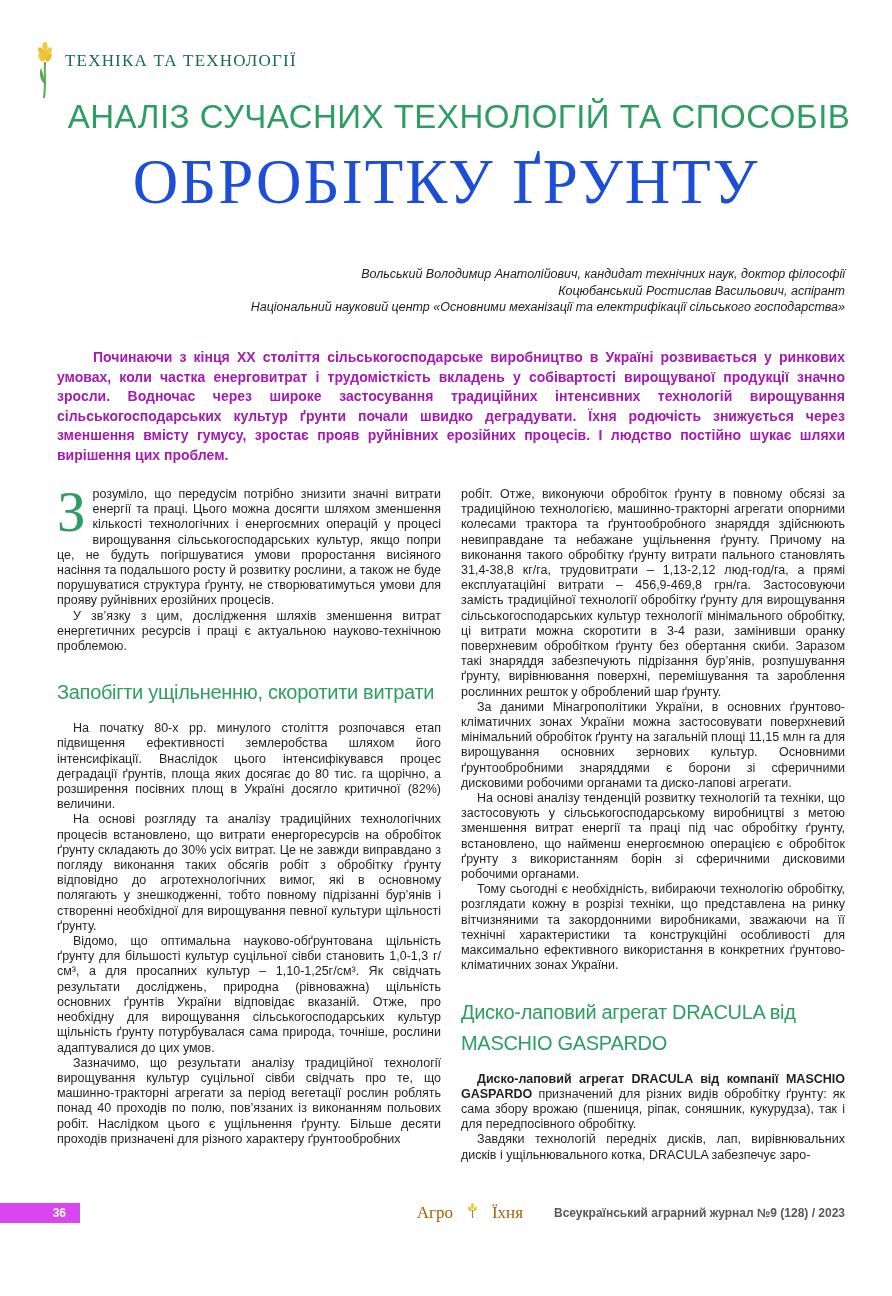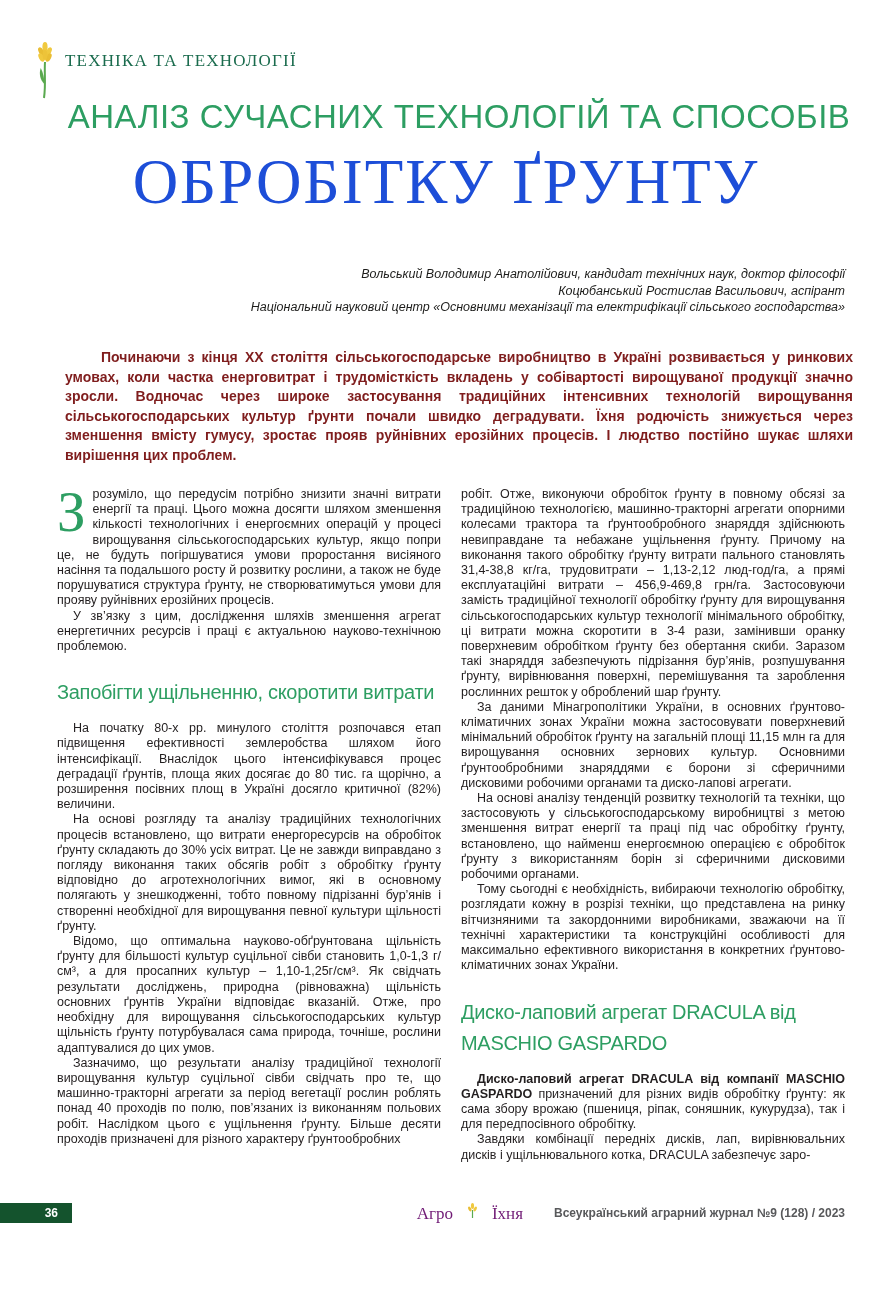--- a/index.html
+++ b/index.html
@@ -25,54 +25,54 @@
     font-family:"Liberation Serif", serif; font-weight:normal;
     color:#1d4ed8; font-size:63px; letter-spacing:2px; margin:0;
   }
   
   .authors {
     position:absolute; top:266px; right:47px; text-align:right;
     font-style:italic; font-size:12.5px; line-height:16.5px; color:#1d1d1b;
   }
   
   .lead {
-    position:absolute; top:348px; left:65px; width:788px;
+    position:absolute; top:348px; left:57px; width:788px;
     font-weight:bold; font-size:14px; line-height:19.5px;
-    text-align:justify; text-indent:36px; color:#7f1d1d; margin:0;
+    text-align:justify; text-indent:36px; color:#a21caf; margin:0;
   }
   
   .columns { position:absolute; top:487px; left:57px; width:788px; display:flex; gap:20px; }
   .col { width:384px; }
   .col p {
     margin:0; font-size:12.5px; line-height:15.2px; text-align:justify;
     text-indent:16px; color:#221e1f;
   }
   .col p.noindent { text-indent:0; }
   .dropcap {
     float:left; font-family:"Liberation Serif", serif; color:#2d9e62;
     font-size:57px; line-height:44px; margin:3px 7px 0 0;
   }
   .subhead {
     font-weight:normal; color:#2d9e62; font-size:20px; line-height:31px;
     letter-spacing:-0.3px; margin:23px 0 13px 0;
   }
   .bold-lead { font-weight:bold; }
   
   .footer-badge {
-    position:absolute; left:0; top:1203px; width:72px; height:20px;
-    background:#14532d; color:#ffffff; font-size:12px; font-weight:bold;
+    position:absolute; left:0; top:1203px; width:80px; height:20px;
+    background:#d946ef; color:#ffffff; font-size:12px; font-weight:bold;
     text-align:right; padding-right:14px; line-height:20px;
   }
   .footer-right {
     position:absolute; top:1202px; right:47px; height:22px;
     display:flex; align-items:center; gap:20px;
   }
   .logo {
-    font-family:"Liberation Serif", serif; color:#701a75; font-size:17px;
-    display:flex; align-items:flex-end; gap:14px;
+    font-family:"Liberation Serif", serif; color:#a16207; font-size:17px;
+    display:flex; align-items:center; gap:14px;
   }
   .journal-info { font-size:12px; color:#58595b; font-weight:bold;margin-left:11px; }
 </style>
 </head>
 <body>
 
 <div class="page">
 
   <div class="section-header">
     <span>
@@ -100,38 +100,38 @@
   </div>
 
   <p class="lead">Починаючи з кінця ХХ століття сільськогосподарське виробництво в Україні розвивається у ринкових умовах, коли частка енерговитрат і трудомісткість вкладень у собівартості вирощуваної продукції значно зросли. Водночас через широке застосування традиційних інтенсивних технологій вирощування сільськогосподарських культур ґрунти почали швидко деградувати. Їхня родючість знижується через зменшення вмісту гумусу, зростає прояв руйнівних ерозійних процесів. І людство постійно шукає шляхи вирішення цих проблем.</p>
 
   <div class="columns">
 
     <div class="col">
       <p class="noindent">
         <span class="dropcap">З</span><span>розуміло, що передусім потрібно знизити значні витрати енергії та праці. Цього можна досягти шляхом зменшення кількості технологічних і енергоємних операцій у процесі вирощування сільськогосподарських культур, якщо попри це, не будуть погіршуватися умови проростання висіяного насіння та подальшого росту й розвитку рослини, а також не буде порушуватися структура ґрунту, не створюватимуться умови для прояву руйнівних ерозійних процесів.</span>
       </p>
-      <p>У зв’язку з цим, дослідження шляхів зменшення агрегат енергетичних ресурсів і праці є актуальною науково-технічною проблемою.</p>
+      <p>У зв’язку з цим, дослідження шляхів зменшення витрат енергетичних ресурсів і праці є актуальною науково-технічною проблемою.</p>
       <h2 class="subhead">Запобігти ущільненню, скоротити витрати</h2>
       <p>На початку 80-х рр. минулого століття розпочався етап підвищення ефективності землеробства шляхом його інтенсифікації. Внаслідок цього інтенсифікувався процес деградації ґрунтів, площа яких досягає до 80 тис. га щорічно, а розширення посівних площ в Україні досягло критичної (82%) величини.</p>
       <p>На основі розгляду та аналізу традиційних технологічних процесів встановлено, що витрати енергоресурсів на обробіток ґрунту складають до 30% усіх витрат. Це не завжди виправдано з погляду виконання таких обсягів робіт з обробітку ґрунту відповідно до агротехнологічних вимог, які в основному полягають у знешкодженні, тобто повному підрізанні бур’янів і створенні необхідної для вирощування певної культури щільності ґрунту.</p>
       <p>Відомо, що оптимальна науково-обґрунтована щільність ґрунту для більшості культур суцільної сівби становить 1,0-1,3 г/см³, а для просапних культур – 1,10-1,25г/см³. Як свідчать результати досліджень, природна (рівноважна) щільність основних ґрунтів України відповідає вказаній. Отже, про необхідну для вирощування сільськогосподарських культур щільність ґрунту потурбувалася сама природа, точніше, рослини адаптувалися до цих умов.</p>
       <p>Зазначимо, що результати аналізу традиційної технології вирощування культур суцільної сівби свідчать про те, що машинно-тракторні агрегати за період вегетації рослин роблять понад 40 проходів по полю, пов’язаних із виконанням польових робіт. Наслідком цього є ущільнення ґрунту. Більше десяти проходів призначені для різного характеру ґрунтообробних</p>
     </div>
 
     <div class="col">
       <p class="noindent">робіт. Отже, виконуючи обробіток ґрунту в повному обсязі за традиційною технологією, машинно-тракторні агрегати опорними колесами трактора та ґрунтообробного знаряддя здійснюють невиправдане та небажане ущільнення ґрунту. Причому на виконання такого обробітку ґрунту витрати пального становлять 31,4-38,8 кг/га, трудовитрати – 1,13-2,12 люд-год/га, а прямі експлуатаційні витрати – 456,9-469,8 грн/га. Застосовуючи замість традиційної технології обробітку ґрунту для вирощування сільськогосподарських культур технології мінімального обробітку, ці витрати можна скоротити в 3-4 рази, замінивши оранку поверхневим  обробітком ґрунту без обертання скиби. Заразом такі знаряддя забезпечують підрізання бур’янів, розпушування ґрунту, вирівнювання поверхні, перемішування та зароблення рослинних решток у оброблений шар ґрунту.</p>
       <p>За даними Мінагрополітики України, в основних ґрунтово-кліматичних зонах України можна застосовувати поверхневий мінімальний обробіток ґрунту на загальній площі 11,15 млн га для вирощування основних зернових культур. Основними ґрунтообробними знаряддями є борони зі сферичними дисковими робочими органами та диско-лапові агрегати.</p>
       <p>На основі аналізу тенденцій розвитку технологій та техніки, що застосовують у сільськогосподарському виробництві з метою зменшення витрат енергії та праці під час обробітку ґрунту, встановлено, що найменш енергоємною операцією є обробіток ґрунту з використанням борін зі сферичними дисковими робочими органами.</p>
       <p>Тому сьогодні є необхідність, вибираючи технологію обробітку, розглядати кожну в розрізі техніки, що представлена на ринку вітчизняними та закордонними виробниками, зважаючи на її технічні характеристики та конструкційні особливості для максимально ефективного використання в конкретних ґрунтово-кліматичних зонах України.</p>
       <h2 class="subhead">Диско-лаповий агрегат DRACULA від MASCHIO GASPARDO</h2>
       <p>
         <span class="bold-lead">Диско-лаповий агрегат DRACULA від компанії MASCHIO GASPARDO</span><span> призначений для різних видів обробітку ґрунту: як сама збору врожаю (пшениця, ріпак, соняшник, кукурудза),  так і для передпосівного обробітку.</span>
       </p>
-      <p>Завдяки комбінації передніх дисків, лап, вирівнювальних дисків і ущільнювального котка, DRACULA забезпечує заро-</p>
+      <p>Завдяки технологій передніх дисків, лап, вирівнювальних дисків і ущільнювального котка, DRACULA забезпечує заро-</p>
     </div>
 
   </div>
 
   <div class="footer-badge">36</div>
 
   <div class="footer-right">
     <span class="logo">
       <span>Агро</span>
       <span>

